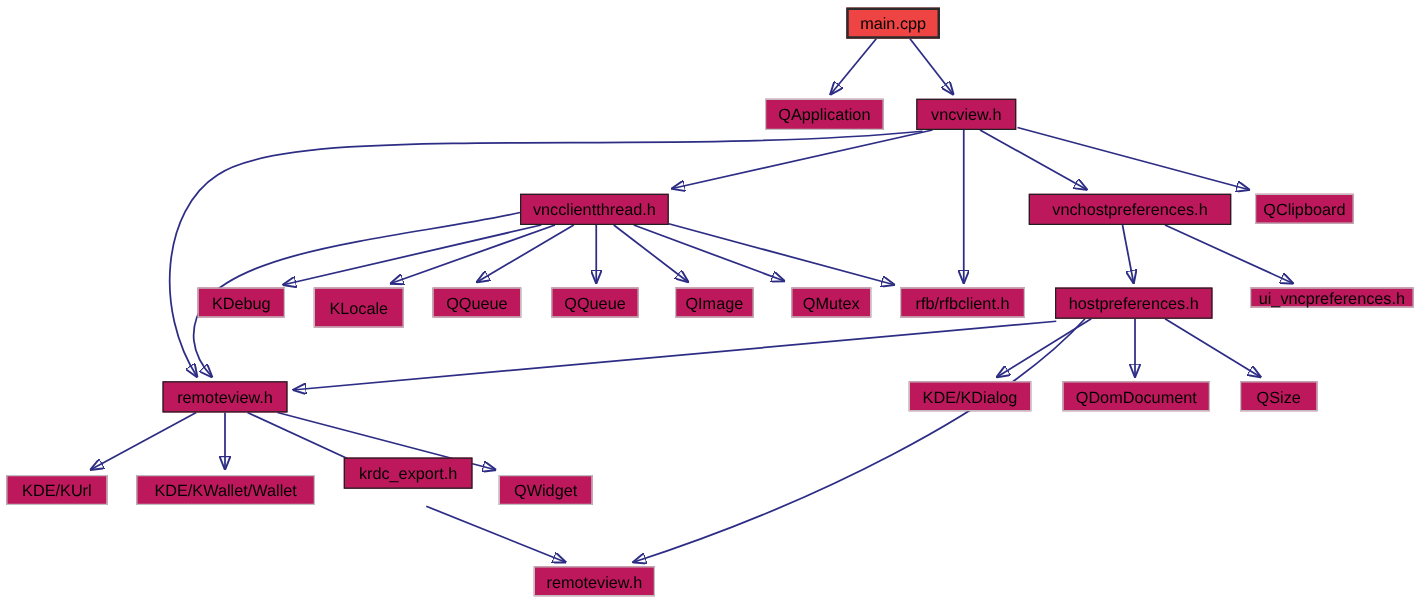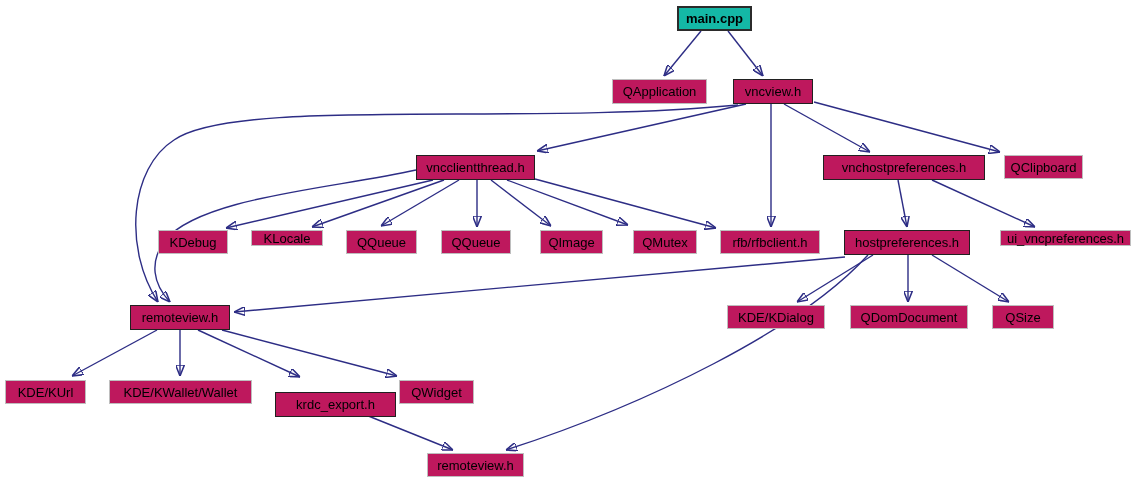--- a/index.html
+++ b/index.html
@@ -28,21 +28,21 @@
     align-items: center;
     justify-content: center;
     background: #be185d;
     border: 1px solid #bebebe;
     color: #000000;
     font-size: 13px;
     white-space: nowrap;
     text-align: center;
   }
   .node.internal { border: 1.5px solid #202020; text-align: center; }
-  .node.focus   { border: 2px solid #2b2b2b; background: #14b8a6; font-weight: bold; }
+  .node.focus   { border: 2px solid #2b2b2b; background: #ef4444; }
 </style>
 </head>
 <body>
 
 <div class="canvas">
 
   <svg class="edges" viewBox="0 0 1141 485">
     <defs>
       <marker id="arrow" viewBox="0 0 10 8" refX="10" refY="4" markerWidth="11" markerHeight="9" orient="auto" markerUnits="userSpaceOnUse">
         <path d="M0,0 L10,4 L0,8 z" fill="#2d2d85" stroke="none"></path>
@@ -77,31 +77,31 @@
     <path marker-end="url(#arrow)" d="M341,405 L453,450"></path>
   </svg>
 
   <div class="node focus" style="left:677px;top:6px;width:75px;height:25px">main.cpp</div>
   <div class="node external" style="left:612px;top:79px;width:95px;height:25px">QApplication</div>
   <div class="node internal" style="left:733px;top:79px;width:80px;height:25px">vncview.h</div>
   <div class="node internal" style="left:416px;top:155px;width:119px;height:25px">vncclientthread.h</div>
   <div class="node internal" style="left:823px;top:155px;width:162px;height:25px">vnchostpreferences.h</div>
   <div class="node external" style="left:1004px;top:155px;width:79px;height:24px">QClipboard</div>
   <div class="node external" style="left:158px;top:230px;width:70px;height:24px">KDebug</div>
-  <div class="node external" style="left:251px;top:230px;width:72px;height:16px">KLocale</div>
+  <div class="node external" style="left:251px;top:230px;width:72px;height:32px">KLocale</div>
   <div class="node external" style="left:346px;top:230px;width:71px;height:24px">QQueue</div>
   <div class="node external" style="left:441px;top:230px;width:70px;height:24px">QQueue</div>
   <div class="node external" style="left:540px;top:230px;width:63px;height:24px">QImage</div>
   <div class="node external" style="left:633px;top:230px;width:64px;height:24px">QMutex</div>
   <div class="node external" style="left:720px;top:230px;width:100px;height:24px">rfb/rfbclient.h</div>
   <div class="node internal" style="left:844px;top:230px;width:126px;height:25px">hostpreferences.h</div>
   <div class="node external" style="left:1000px;top:230px;width:131px;height:16px">ui_vncpreferences.h</div>
   <div class="node internal" style="left:130px;top:305px;width:100px;height:25px">remoteview.h</div>
   <div class="node external" style="left:727px;top:305px;width:98px;height:24px">KDE/KDialog</div>
   <div class="node external" style="left:850px;top:305px;width:118px;height:24px">QDomDocument</div>
   <div class="node external" style="left:992px;top:305px;width:62px;height:24px">QSize</div>
   <div class="node external" style="left:5px;top:380px;width:81px;height:24px">KDE/KUrl</div>
   <div class="node external" style="left:109px;top:380px;width:143px;height:24px">KDE/KWallet/Wallet</div>
-  <div class="node internal" style="left:275px;top:392px;width:121px;height:25px">krdc_export.h</div>
+  <div class="node internal" style="left:275px;top:366px;width:103px;height:25px">krdc_export.h</div>
   <div class="node external" style="left:399px;top:380px;width:75px;height:24px">QWidget</div>
   <div class="node external" style="left:427px;top:453px;width:97px;height:24px">remoteview.h</div>
 
 </div>
 
 </body></html>

